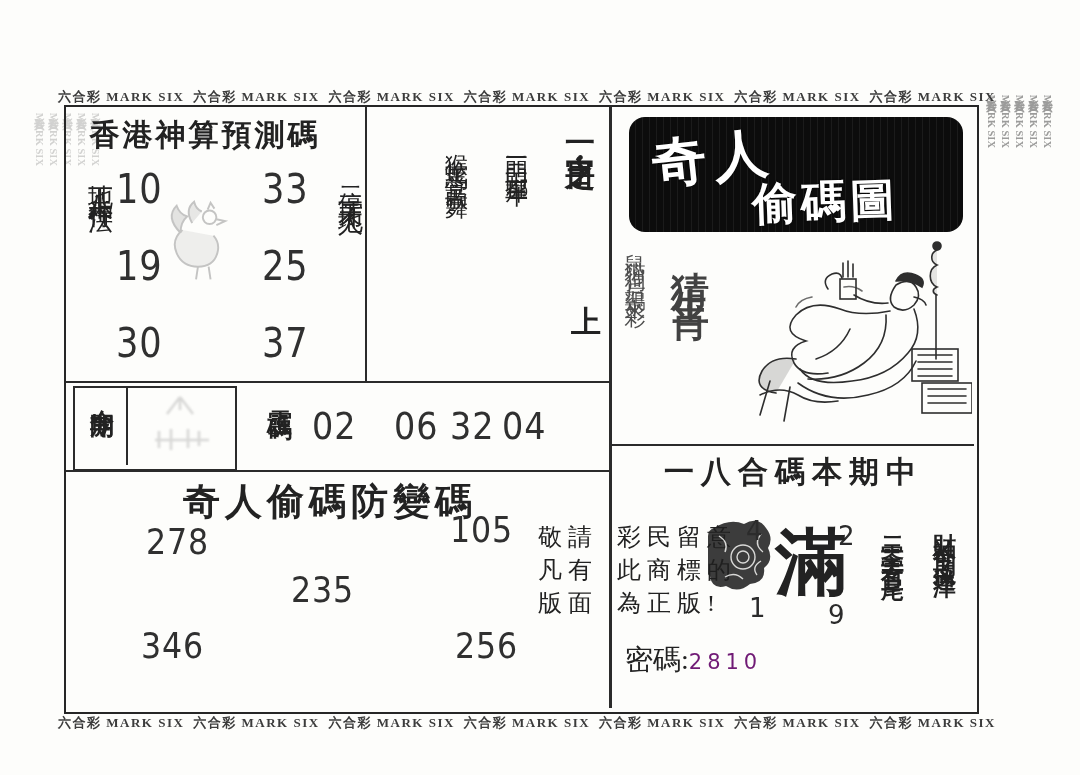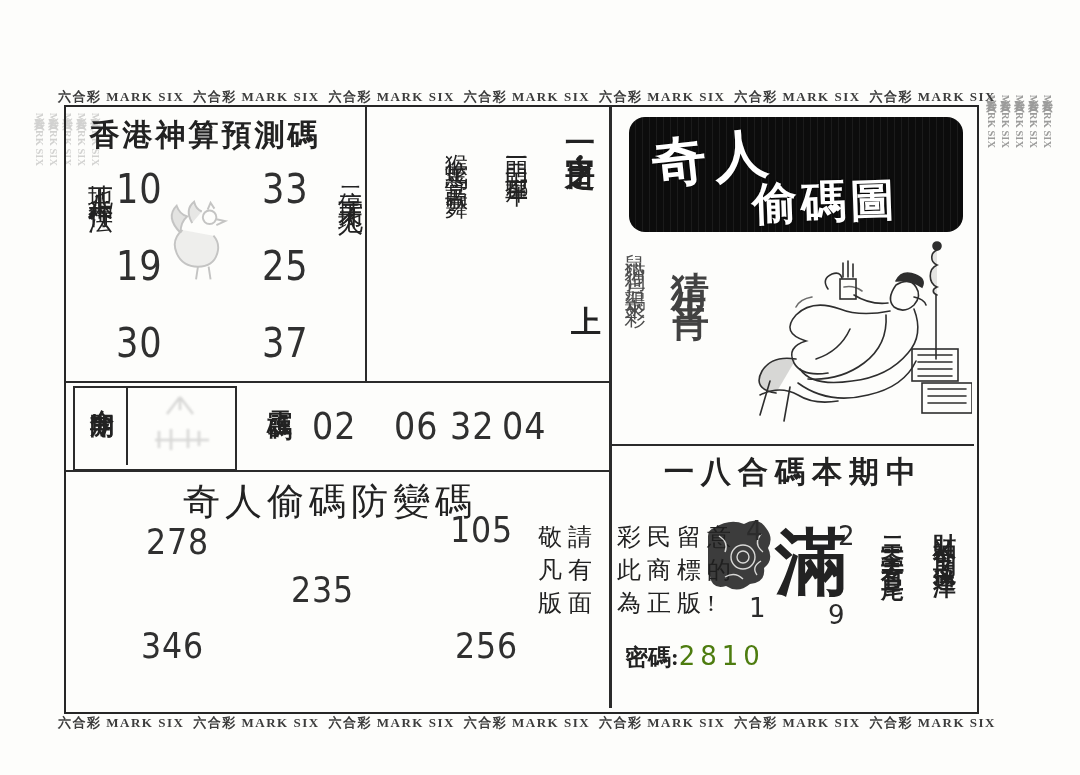--- a/index.html
+++ b/index.html
@@ -23,39 +23,39 @@
   .method-col{font-size:25px;letter-spacing:4px;font-weight:500;}
   .bignum{font-size:40px;}
   
   .verse-big{font-size:30px;font-weight:600;letter-spacing:4px;}
   .verse-col{font-size:23px;letter-spacing:4px;}
   
   .strip-label{font-size:24px;font-weight:bold;letter-spacing:2px;}
   .lingma{font-size:25px;font-weight:600;letter-spacing:6px;}
   .code-num{font-size:38px;}
   
-  .anti-title{font-size:37px;font-weight:400;letter-spacing:5px;}
+  .anti-title{font-size:37px;font-weight:700;letter-spacing:5px;}
   .anti-num{font-size:36px;}
   .issue{font-size:22px;font-weight:bold;letter-spacing:2px;}
   .notice-row{font-size:24px;letter-spacing:6px;line-height:33px;white-space:nowrap;}
   
   .blackbox{background:repeating-linear-gradient(90deg,#0c0c0c 0 6px,#1b1b1b 6px 7px);
             border-radius:16px;}
   .btitle1{font-size:54px;color:#fff;font-weight:bold;transform:rotate(-6deg);
            letter-spacing:8px;text-shadow:0 0 2px #000;}
   .btitle2{font-size:45px;color:#fff;font-weight:bold;transform:rotate(-2deg);
            letter-spacing:4px;text-shadow:0 0 2px #000;}
   .guess-col{font-size:38px;font-weight:700;letter-spacing:16px;opacity:.85;}
   .zodiac-col{font-size:21px;letter-spacing:9px;opacity:.8;}
   .hitline{font-size:30px;font-weight:bold;letter-spacing:7px;}
   .sealchar{font-size:72px;font-weight:700;line-height:1;}
   .sealnum{font-family:"DejaVu Sans","Liberation Sans",sans-serif;font-size:26px;color:#2b2b2b;}
-  .pw-label{font-size:23px;font-weight:bold;}
-  .pw-val{font-family:"DejaVu Sans","Liberation Sans",sans-serif;font-size:26px;
-          letter-spacing:5px;color:#4d7c0f;}
+  .pw-label{font-size:28px;font-weight:normal;}
+  .pw-val{font-family:"DejaVu Sans","Liberation Sans",sans-serif;font-size:21px;
+          letter-spacing:5px;color:#701a75;}
   .methodline{font-size:24px;font-weight:bold;letter-spacing:4px;}
   .hint-col{font-size:23px;font-weight:700;letter-spacing:7px;}
 </style>
 </head>
 <body>
 
 <div id="sheet">
 
   <div class="abs border-row" style="left:58px;top:88px;width:938px;">
       <span>六合彩 MARK SIX</span>

